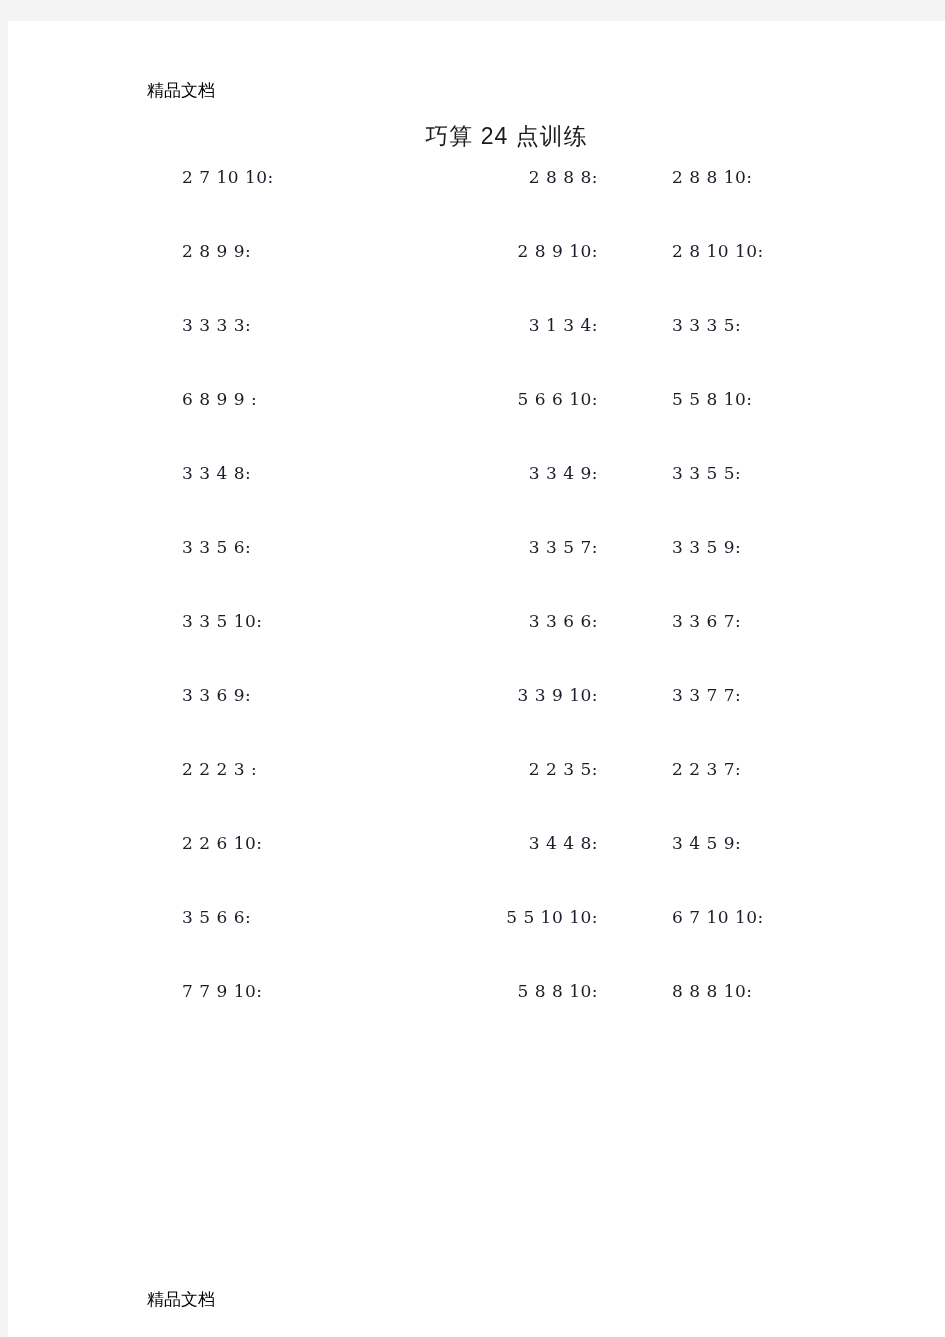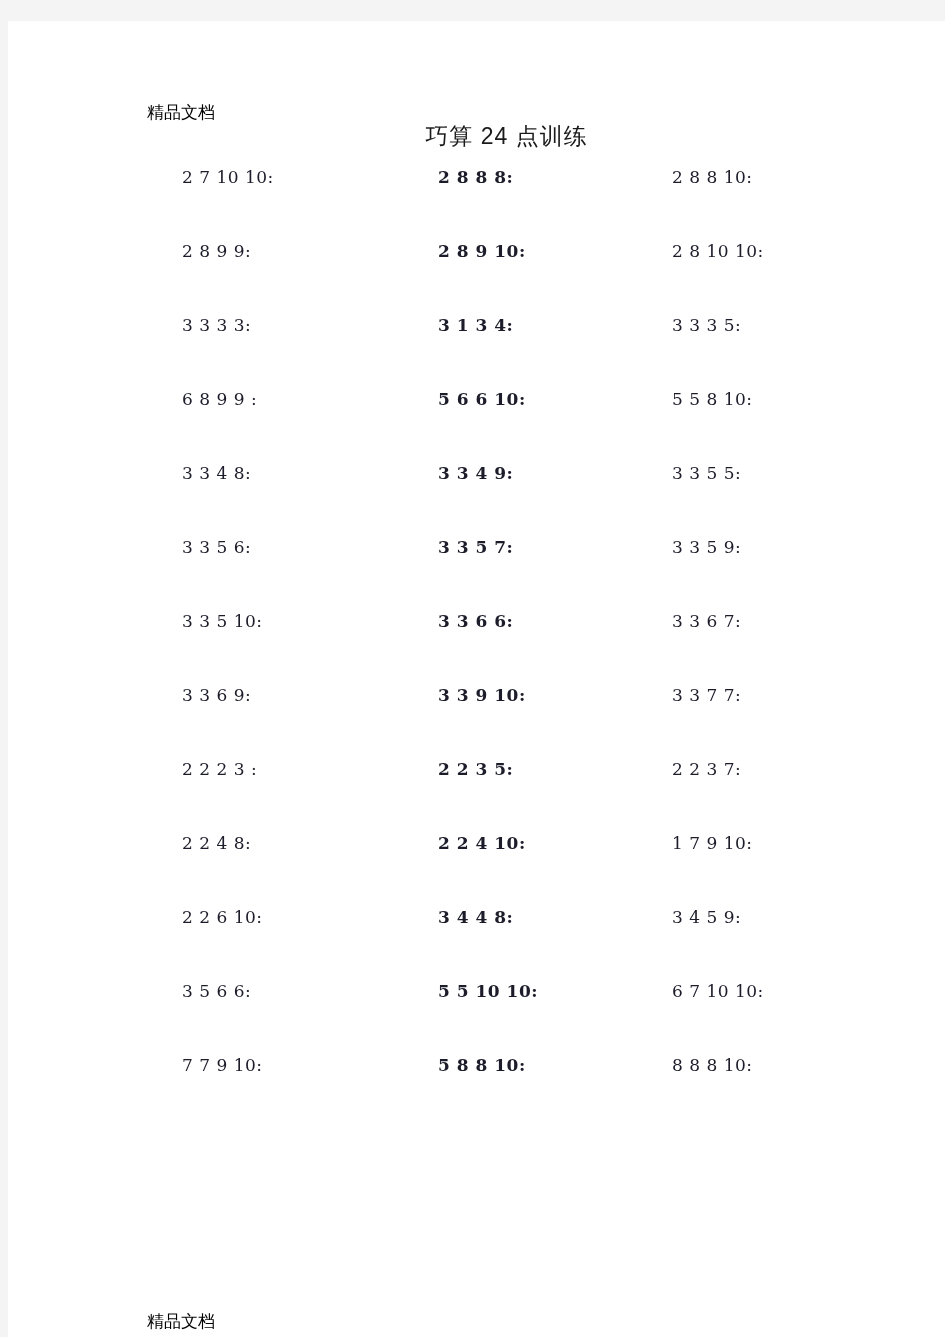--- a/index.html
+++ b/index.html
@@ -22,21 +22,20 @@
     background: #ffffff;
   }
   .watermark {
     position: absolute;
     left: 139px;
     font-family: "DejaVu Sans", sans-serif;
     font-size: 17px;
     color: #000000;
     letter-spacing: 0px;
     white-space: nowrap;
-    margin-top: 22px;
   }
   #watermark-top { top: 58px; }
   #watermark-bottom { top: 1267px; }
 
   #doc-title {
     position: absolute;
     left: 0;
     top: 100px;
     width: 937px;
     text-align: center;
@@ -62,21 +61,21 @@
   .problem-cell {
     position: absolute;
     font-family: "DejaVu Serif", serif;
     font-size: 17px;
     color: #1c1c2a;
     white-space: nowrap;
     letter-spacing: 0.5px;
     top: 0;
   }
   .col-1 { left: 146px; margin-left: 28px; }
-  .col-2 { left: 430px; text-align: left; width: 160px; font-weight: bold; }
+  .col-2 { left: 430px; text-align: right; width: 160px; }
   .col-3 { left: 664px; text-align: left; width: 165px; }
 </style>
 </head>
 <body>
 
 <div id="page">
 
   <div class="watermark" id="watermark-top">精品文档</div>
 
   <div id="doc-title">巧算 24 点训练</div>
@@ -121,25 +120,20 @@
         <div class="problem-cell col-1">3 3 6 9:</div>
         <div class="problem-cell col-2">3 3 9 10:</div>
         <div class="problem-cell col-3">3 3 7 7:</div>
       </div>
       <div class="problem-row">
         <div class="problem-cell col-1">2 2 2 3 :</div>
         <div class="problem-cell col-2">2 2 3 5:</div>
         <div class="problem-cell col-3">2 2 3 7:</div>
       </div>
       <div class="problem-row">
-        <div class="problem-cell col-1">2 2 4 8:</div>
-        <div class="problem-cell col-2">2 2 4 10:</div>
-        <div class="problem-cell col-3">1 7 9 10:</div>
-      </div>
-      <div class="problem-row">
         <div class="problem-cell col-1">2 2 6 10:</div>
         <div class="problem-cell col-2">3 4 4 8:</div>
         <div class="problem-cell col-3">3 4 5 9:</div>
       </div>
       <div class="problem-row">
         <div class="problem-cell col-1">3 5 6 6:</div>
         <div class="problem-cell col-2">5 5 10 10:</div>
         <div class="problem-cell col-3">6 7 10 10:</div>
       </div>
       <div class="problem-row">

